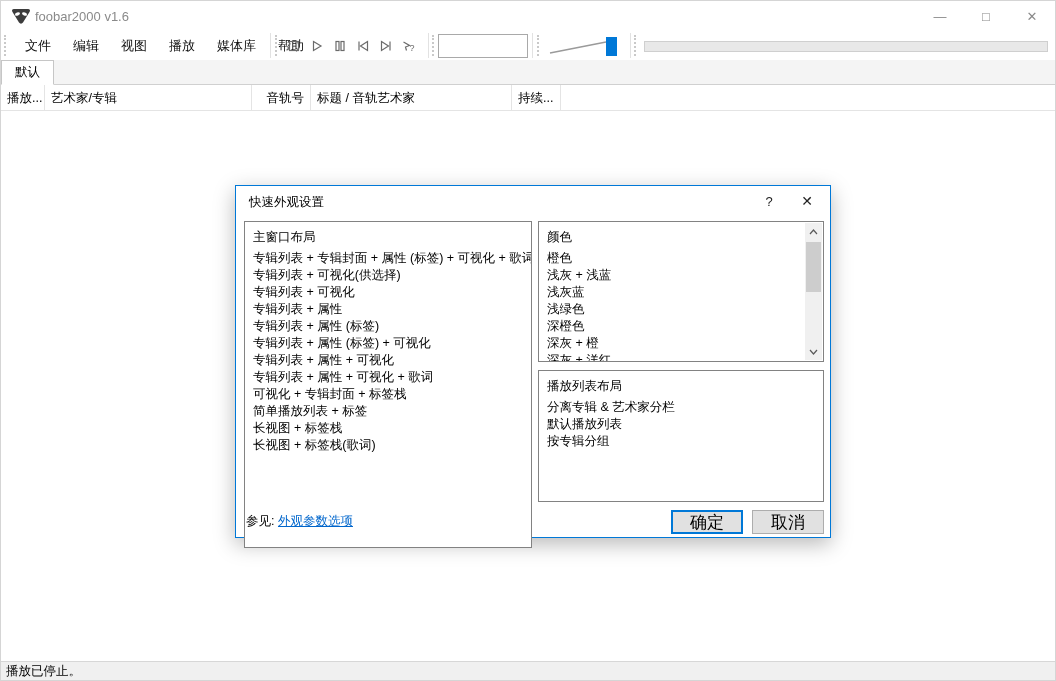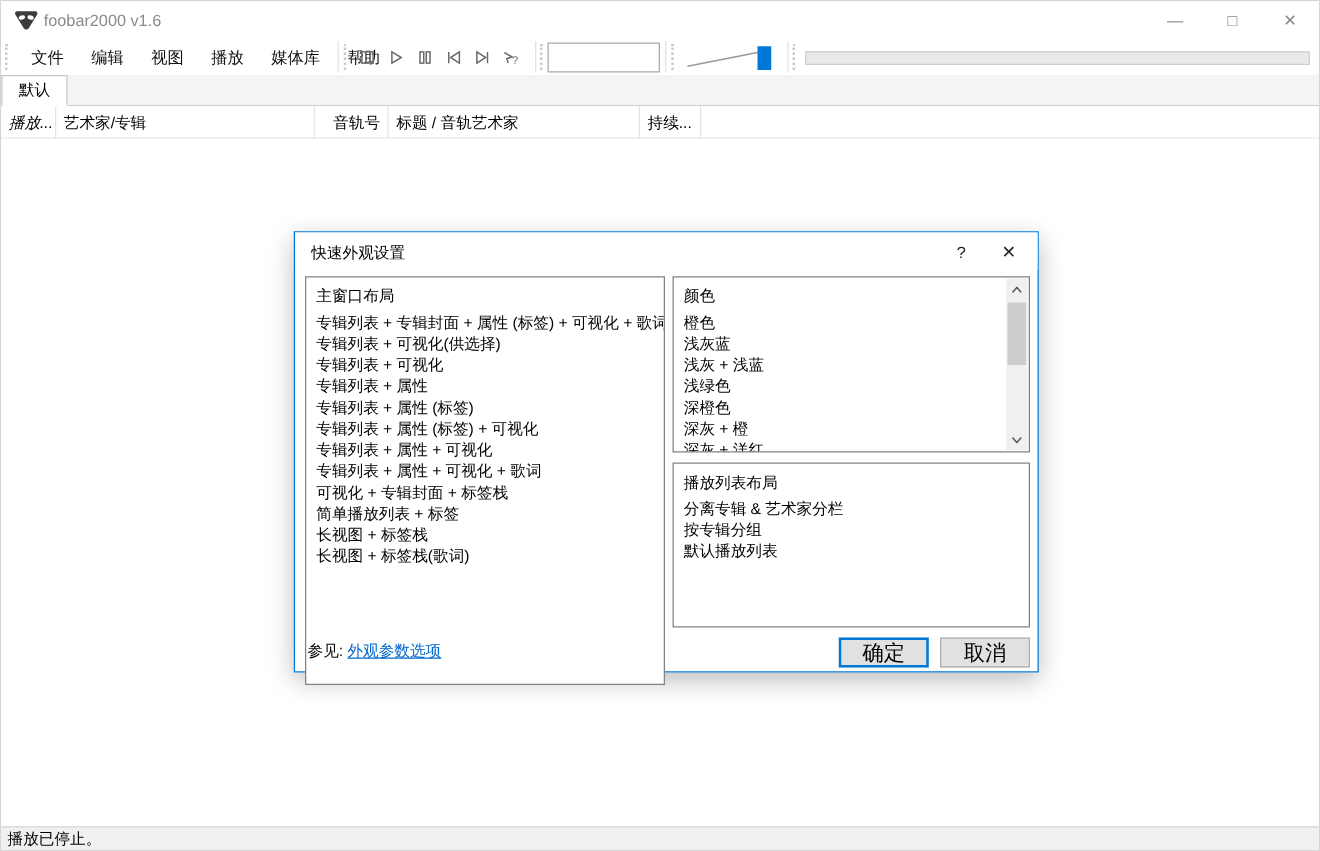--- a/index.html
+++ b/index.html
@@ -27,21 +27,21 @@
   .volume { position:absolute; left:543px; top:2px; width:78px; height:26px; }
   .mainseek { position:absolute; left:643px; top:10px; width:404px; height:11px; background:#e8e8e8; border:1px solid #cfcfcf; }
 
   
   .tabrow { height:25px; background:#f4f4f4; border-bottom:1px solid #d0d0d0; display:flex; align-items:flex-end; flex:0 0 auto; }
   .tab { height:25px; margin-bottom:-1px; background:#fff; border:1px solid #c6c6c6; border-bottom:1px solid #fff; padding:0 13px; font-size:12.5px; display:flex; align-items:center; }
 
   
   .plheader { height:26px; background:#fff; border-bottom:1px solid #e4e4e4; display:flex; flex:0 0 auto; }
   .col { height:26px; display:flex; align-items:center; padding:0 6px; font-size:12.5px; color:#000; border-right:1px solid #e4e4e4; overflow:hidden; white-space:nowrap; }
-  .col.c0 { width:44px;font-style:italic; }
+  .col.c0 { width:44px; }
   .col.c1 { width:207px; }
   .col.c2 { width:59px; justify-content:flex-end; }
   .col.c3 { width:201px; }
   .col.c4 { width:49px; }
   .col.c5 { flex:1; border-right:none; }
 
   .plarea { flex:1; background:#fff; }
 
   
   .statusbar { height:19px; background:#f0f0f0; border-top:1px solid #d7d7d7; display:flex; align-items:center; padding:0 5px; font-size:12.5px; color:#000; flex:0 0 auto; }
@@ -206,22 +206,22 @@
           <div class="lb-item">简单播放列表 + 标签</div>
           <div class="lb-item">长视图 + 标签栈</div>
           <div class="lb-item">长视图 + 标签栈(歌词)</div>
         </div>
     </div>
 
     <div class="listbox lb-colors">
       <div class="lb-header">颜色</div>
       <div class="lb-items">
           <div class="lb-item">橙色</div>
+          <div class="lb-item">浅灰 + 浅蓝</div>
           <div class="lb-item">浅灰蓝</div>
-          <div class="lb-item">浅灰 + 浅蓝</div>
           <div class="lb-item">浅绿色</div>
           <div class="lb-item">深橙色</div>
           <div class="lb-item">深灰 + 橙</div>
           <div class="lb-item">深灰 + 洋红</div>
         </div>
       <div class="vscroll">
         <div class="vs-arrow vs-up">
           <svg width="9" height="6" viewBox="0 0 9 6">
               <polyline points="1,5 4.5,1 8,5" fill="none" stroke="#5a5a5a" stroke-width="1.2"></polyline>
             </svg>
@@ -232,22 +232,22 @@
               <polyline points="1,1 4.5,5 8,1" fill="none" stroke="#5a5a5a" stroke-width="1.2"></polyline>
             </svg>
         </div>
       </div>
     </div>
 
     <div class="listbox lb-playlist">
       <div class="lb-header">播放列表布局</div>
       <div class="lb-items">
           <div class="lb-item">分离专辑 &amp; 艺术家分栏</div>
+          <div class="lb-item">默认播放列表</div>
           <div class="lb-item">按专辑分组</div>
-          <div class="lb-item">默认播放列表</div>
         </div>
     </div>
 
     <div class="see-also">
       <span>参见:</span>
       <a href="#">外观参数选项</a>
     </div>
     <div class="dlg-btn btn-ok">确定</div>
     <div class="dlg-btn btn-cancel">取消</div>
   </div>

